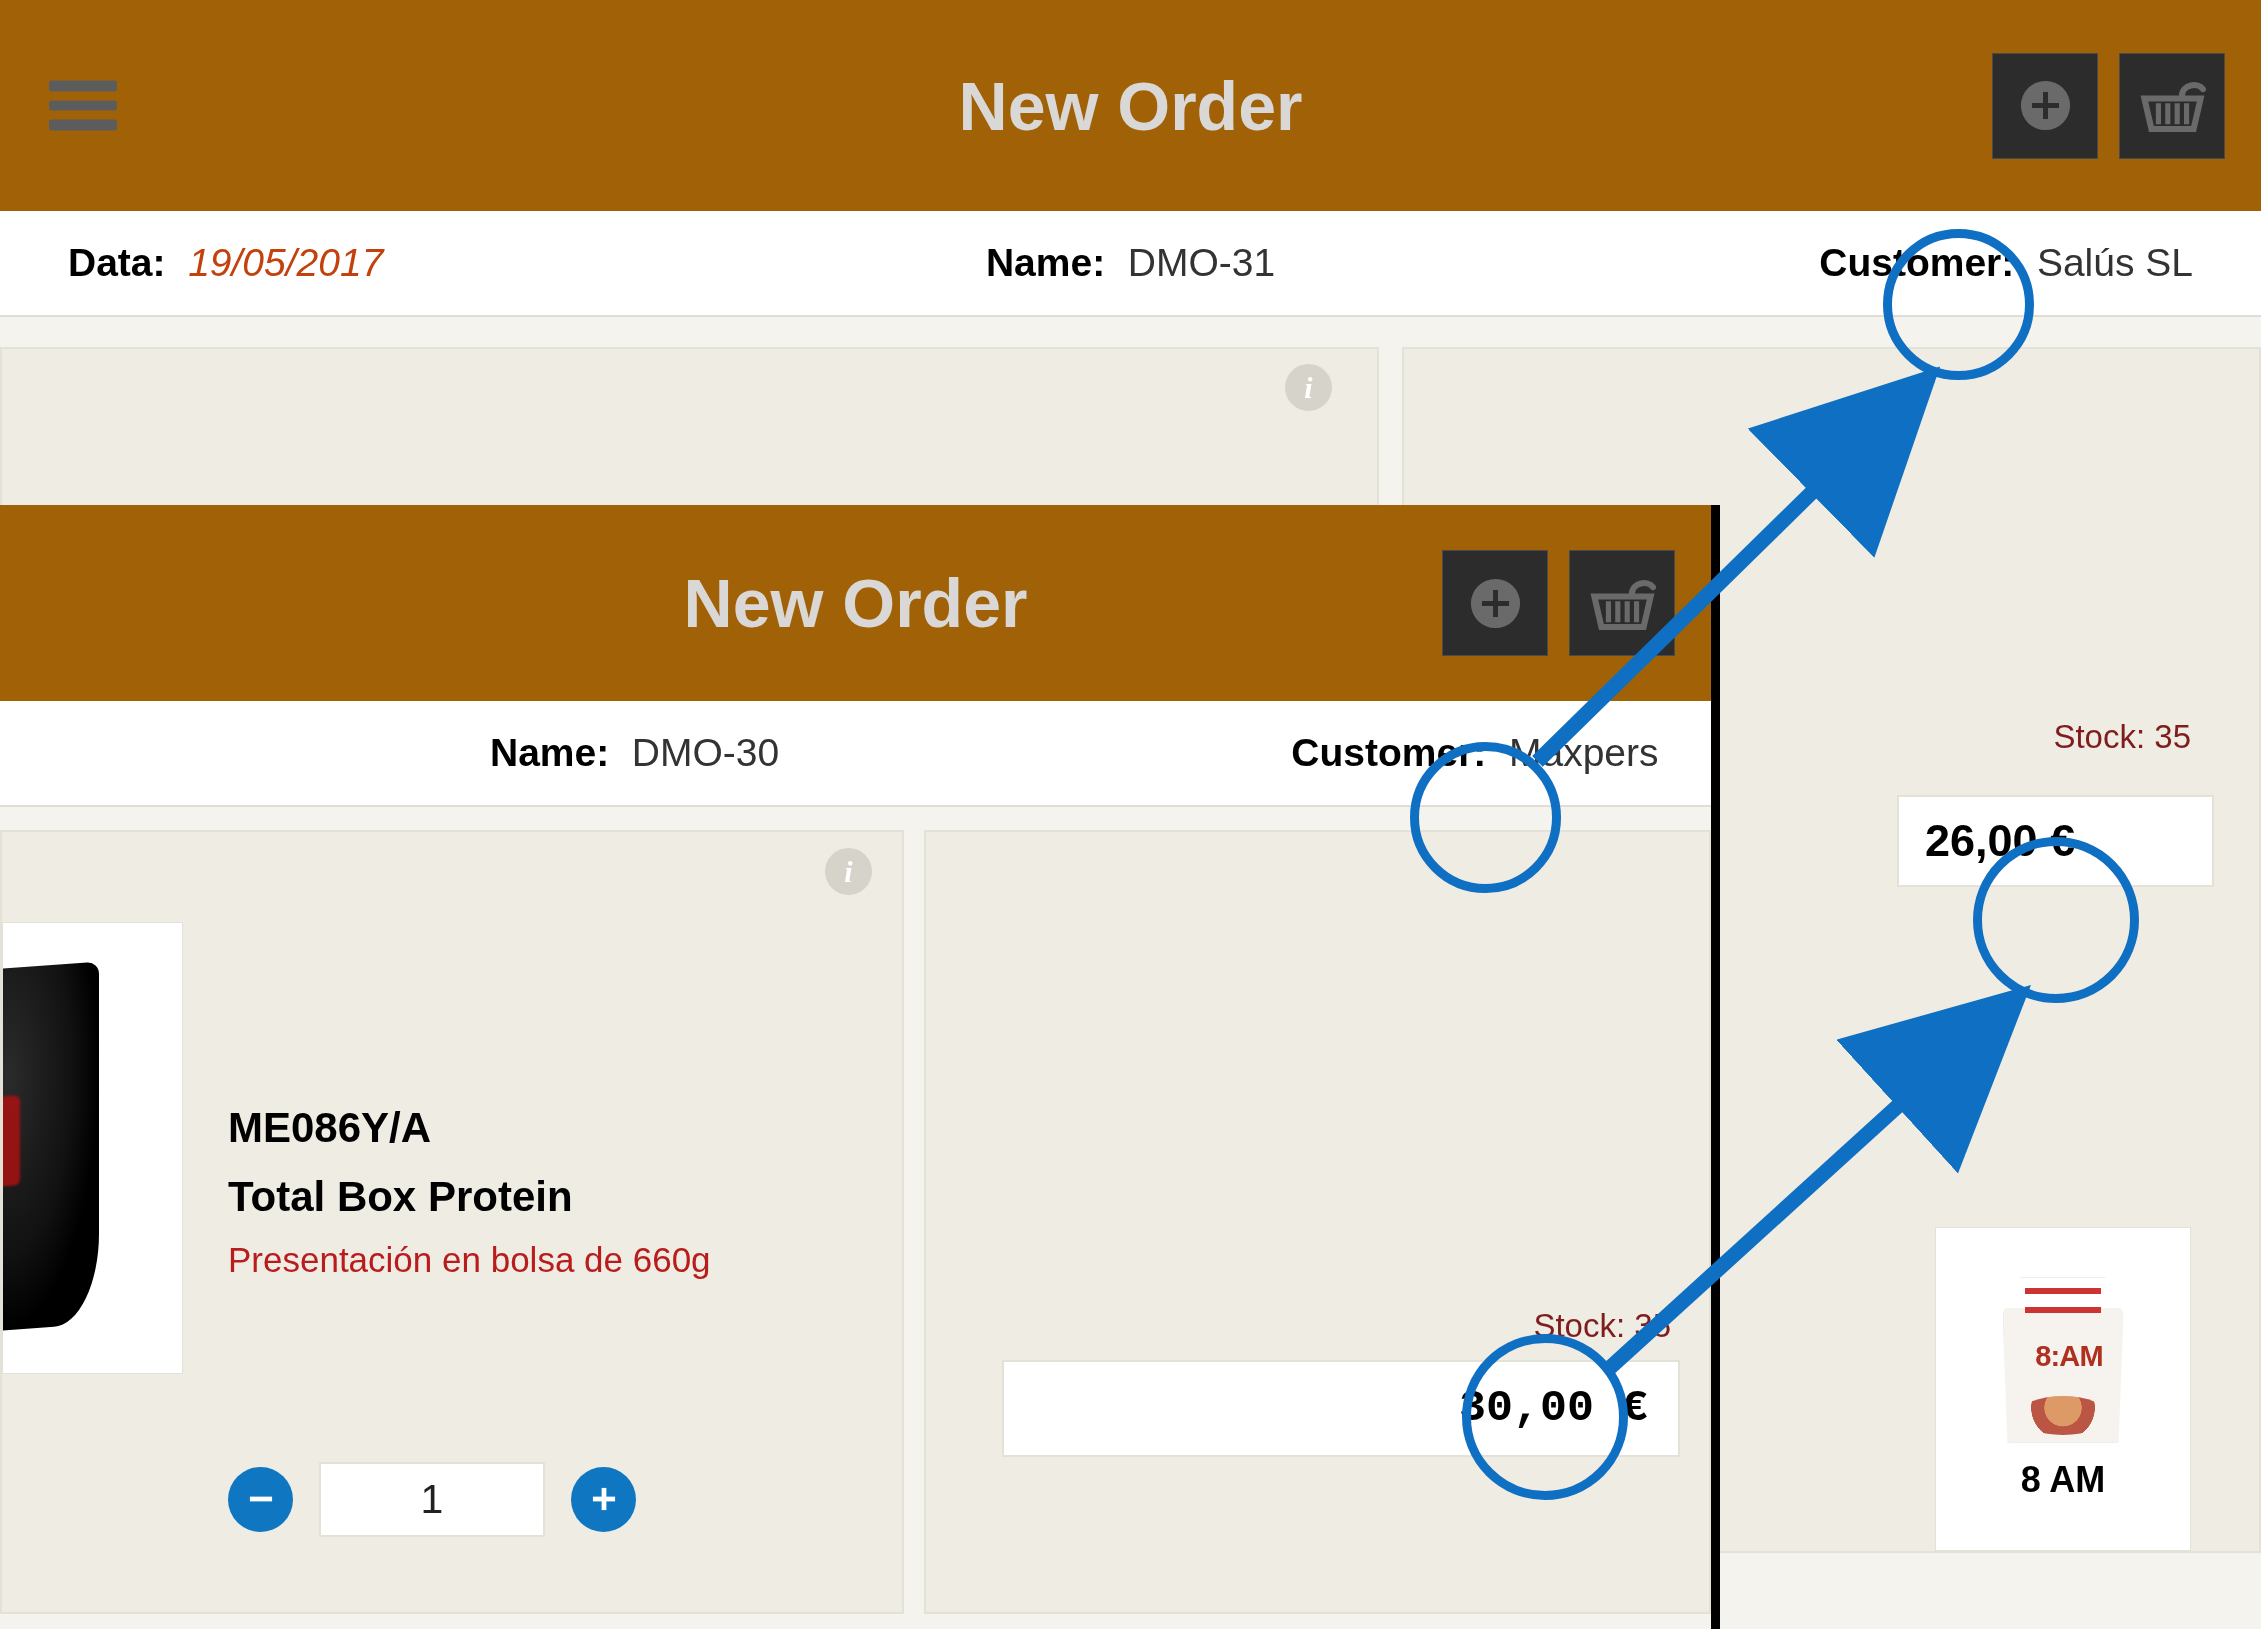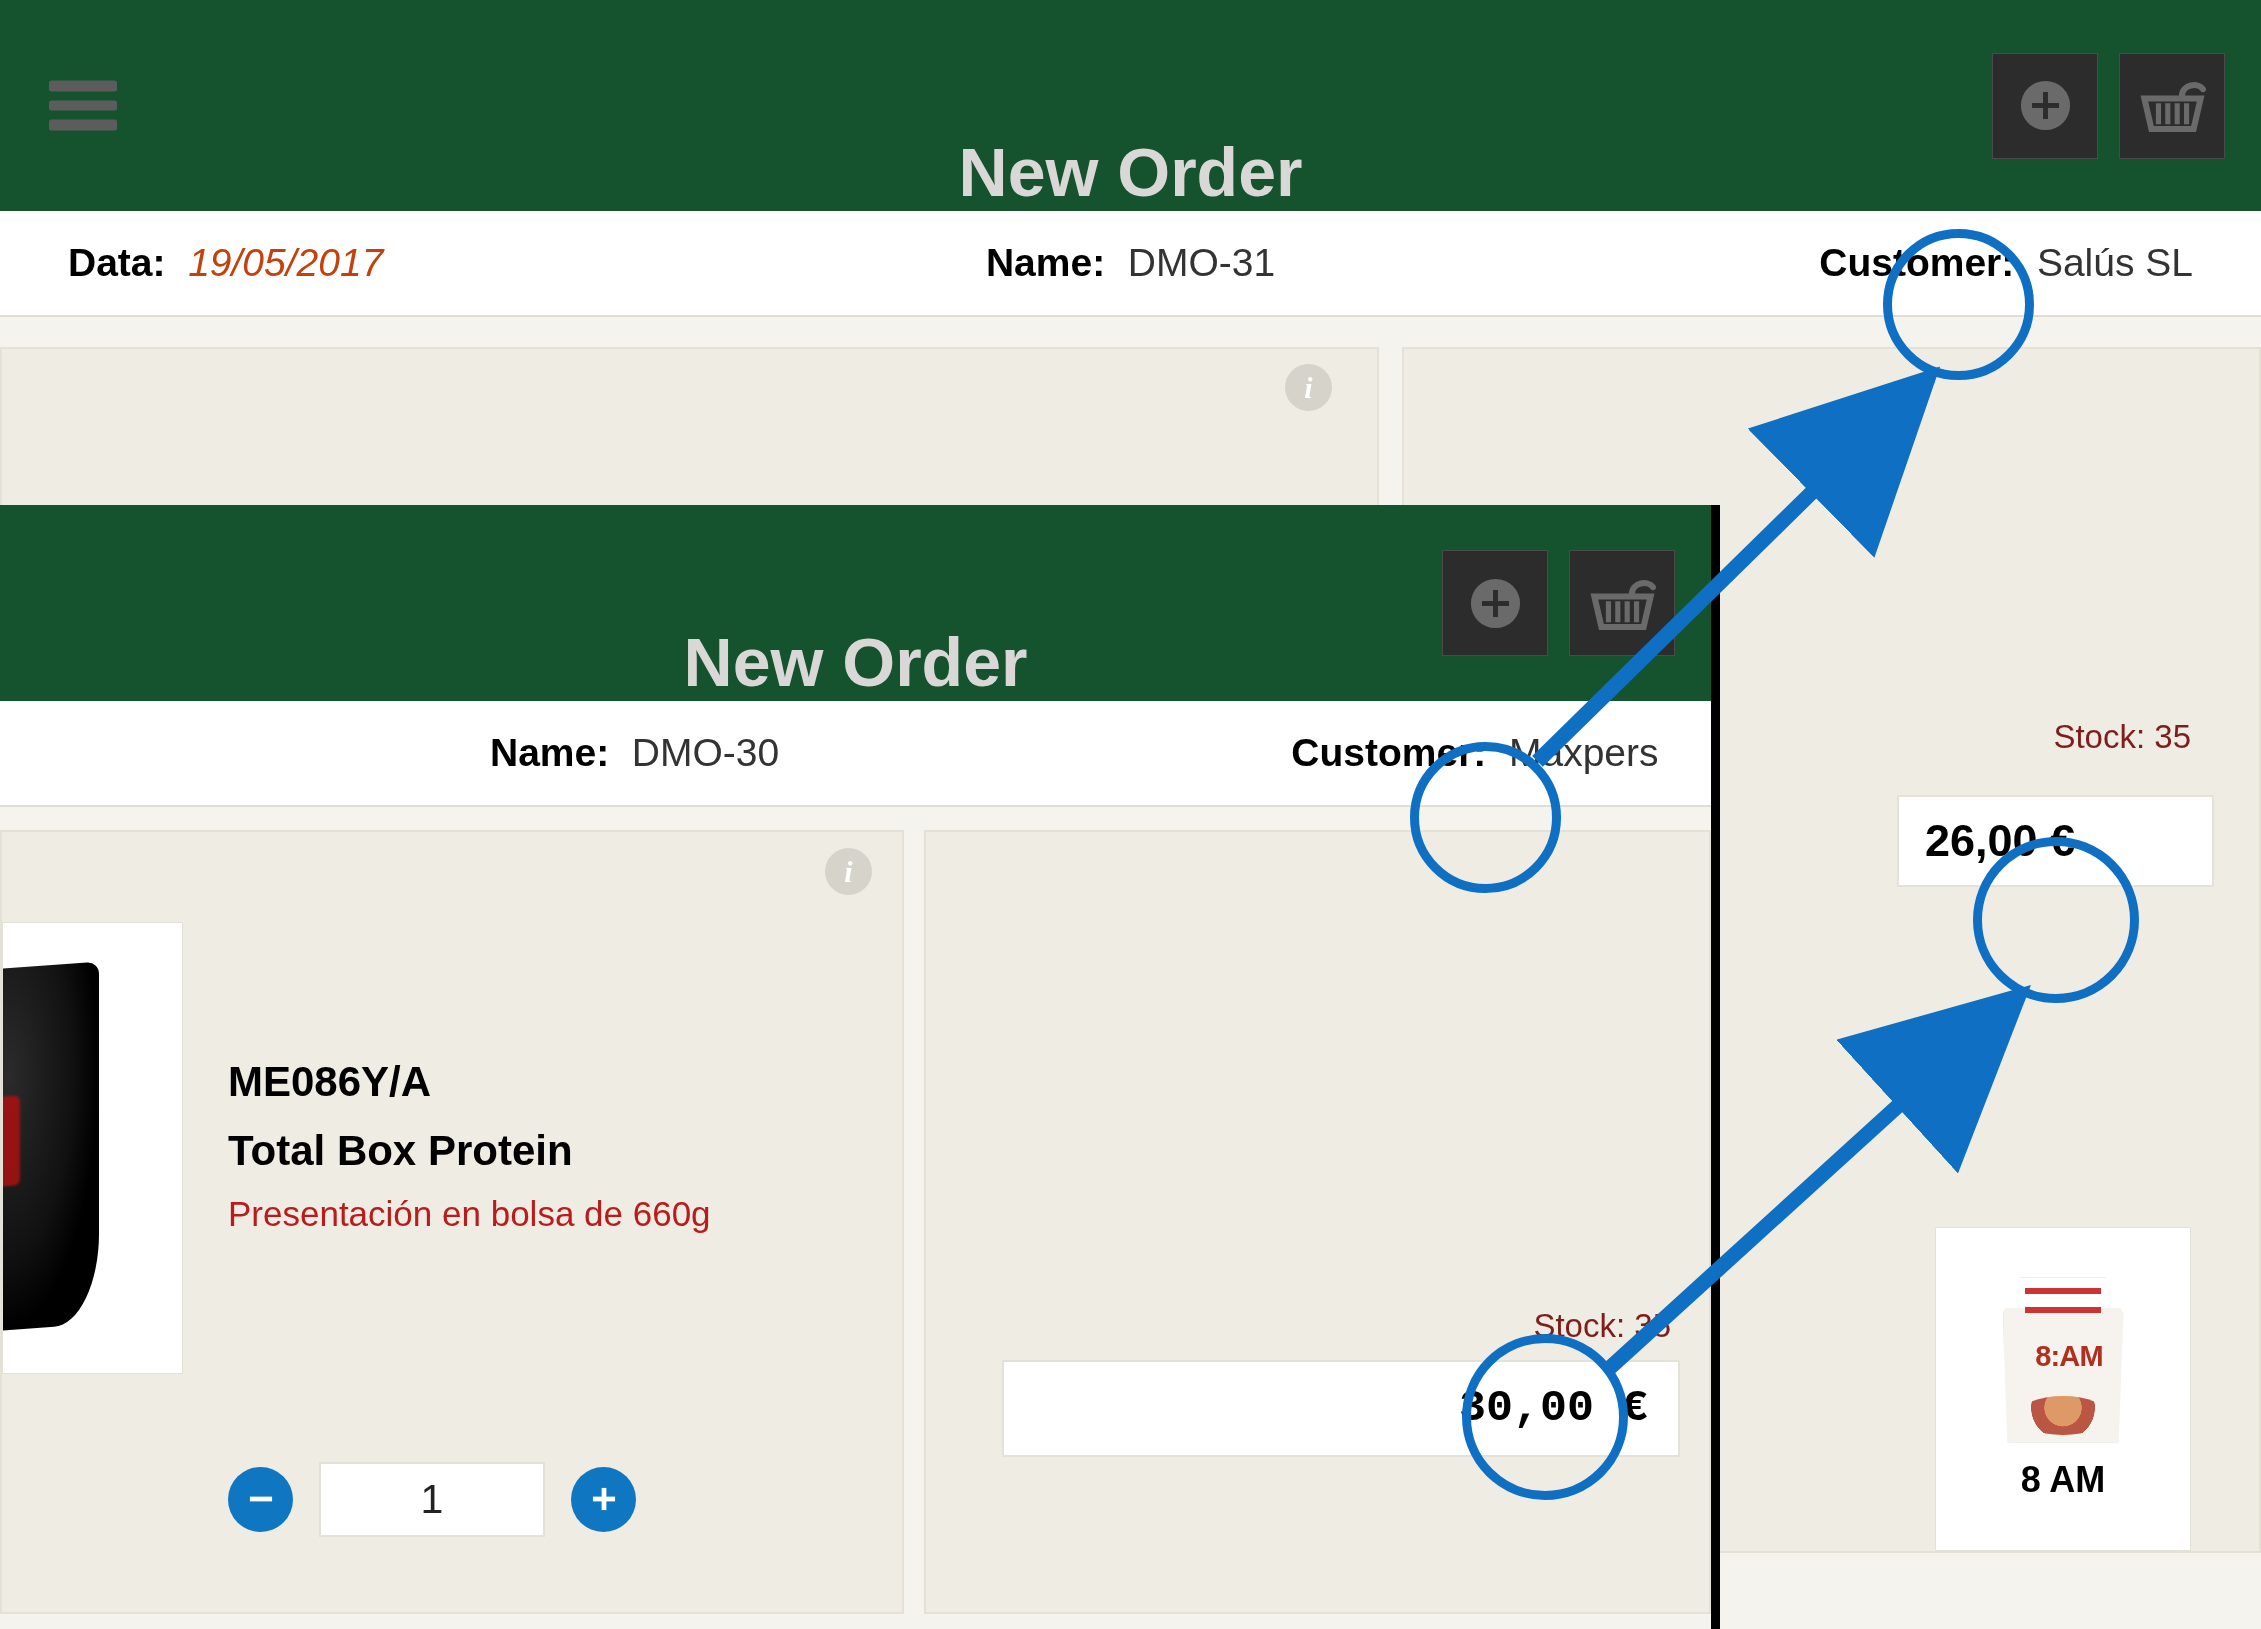--- a/index.html
+++ b/index.html
@@ -3,21 +3,21 @@
 <meta charset="utf-8">
 <style>
   * { box-sizing: border-box; margin: 0; padding: 0; }
   html, body { width: 2261px; height: 1630px; font-family: "Helvetica Neue", Helvetica, Arial, sans-serif; background: #f5f3ee; overflow: hidden; }
 
   
   .screen-back {
     position: absolute; left: 0; top: 0; width: 2261px;
   }
   .topbar {
-    height: 211px; background: #14532d; display: flex; align-items: flex-end;
+    height: 211px; background: #a16207; display: flex; align-items: center;
     position: relative;
   }
   .menu-btn {
     position: absolute; left: 41px; top: 50%; transform: translateY(-50%);
     width: 83px; height: 83px; display: flex; align-items: center; justify-content: center;
     cursor: pointer;
   }
   .hamburger, .hamburger::before, .hamburger::after {
     content: ""; display: block; width: 68px; height: 10.6px; background: #5c5c5c; border-radius: 2.3px;
   }
@@ -117,21 +117,21 @@
     background: radial-gradient(ellipse at 50% 30%, #2b2b2b 0%, #111 50%, #000 70%);
     border-radius: 12px 12px 45px 45px / 12px 12px 90px 90px;
     transform: skewY(-4deg);
   }
   .thumb-inner::after{
     content:""; position:absolute; left: 12px; top: 128px; width: 90px; height:90px;
     background: #a11; filter: blur(0.8px); opacity:.85; border-radius: 6px;
   }
 
   .prod-meta { position:absolute; left: 226px; top: 226px; right: 30px; }
-  .prod-sku { font-size: 42px; font-weight: 800; font-stretch: condensed; }
+  .prod-sku { font-size: 42px; font-weight: 800; font-stretch: condensed; margin-top: 46px; }
   .prod-name { font-size: 42px; font-weight: 800; margin-top: 21px; font-stretch: condensed;}
   .prod-desc { font-size: 35px; color: #b91c1c; margin-top: 19.6px; }
 
   .qty-row {
     position:absolute; left: 226px; bottom: 75px; display:flex; align-items:center; gap: 26px;
   }
   .circ-btn {
     width: 65px; height:65px; border-radius:50%; background:#0f77c2;
     display:flex; align-items:center; justify-content:center; cursor:pointer;
   }

